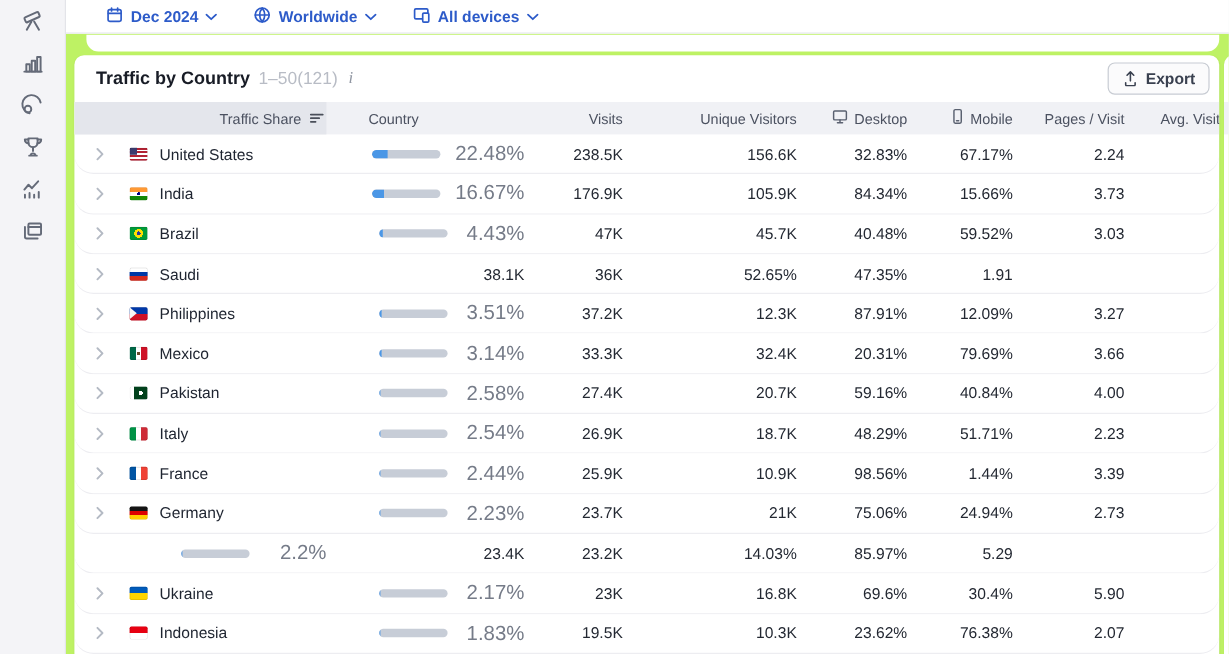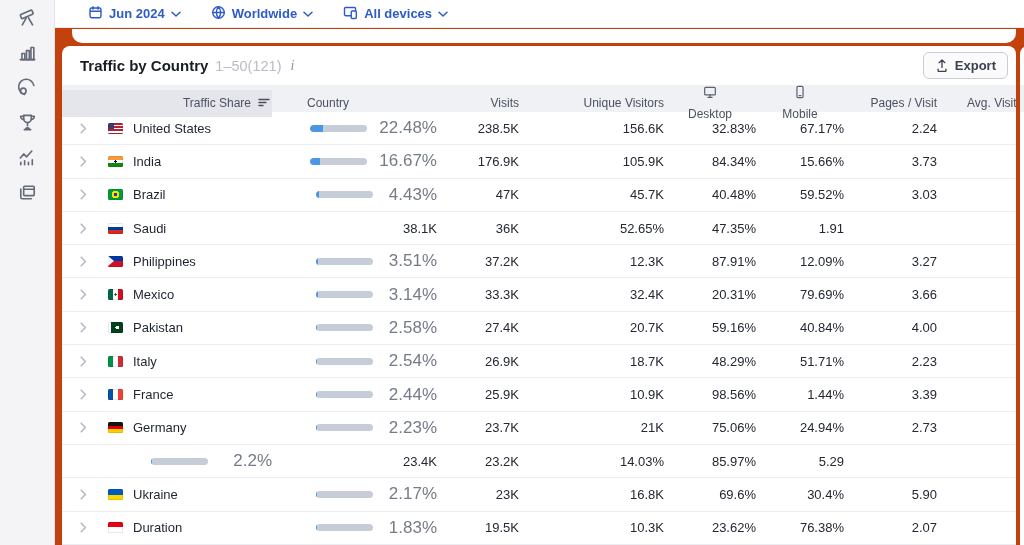--- a/index.html
+++ b/index.html
@@ -16,21 +16,21 @@
   .side-btn svg { stroke:#646a78; fill:none; stroke-width:1.7; stroke-linecap:round; stroke-linejoin:round; }
 
   
   .topbar { position:absolute; left:55px; top:0; right:0; height:28px; background:#fff;
     border-bottom:1px solid #e8e9ee; display:flex; align-items:center; padding-left:33px; gap:30px; z-index:4;}
   .tb-control { display:flex; align-items:center; gap:6px; color:#2d5bc9; font-size:13px;
     font-weight:700; cursor:pointer; }
   .tb-control svg { stroke:#2d5bc9; fill:none; stroke-width:1.5; stroke-linecap:round; stroke-linejoin:round; }
 
   
-  .content { position:absolute; left:55px; top:28px; right:0; bottom:0; background:#c2410c; overflow:hidden; }
+  .content { position:absolute; left:55px; top:28px; right:0; bottom:0; background:#bef264; overflow:hidden; }
   .sliver { position:absolute; left:17px; top:1px; width:944px; height:14px; background:#fff;
     border-radius:0 0 10px 10px; }
   .next-panel { position:absolute; left:965px; top:18px; width:59px; height:540px; background:#fff;
     border-radius:8px 0 0 0; box-shadow:0 1px 2px rgba(20,24,40,.06); }
   .next-panel .band { position:absolute; left:0; top:39px; width:100%; height:27px; background:#f0f1f5; }
 
   .card { position:absolute; left:7px; top:18px; width:954px; height:540px; background:#fff;
     border-radius:8px 8px 0 0; box-shadow:0 1px 2px rgba(20,24,40,.06); overflow:hidden; }
   .card-head { height:39px; display:flex; align-items:center; padding:0 8px 0 18px; }
   .card-title { font-size:15px; font-weight:700; color:#181c26; }
@@ -45,25 +45,25 @@
 
   
   .grid { display:grid; grid-template-columns:210px 165px 82px 145px 92px 88px 93px 220px; align-items:center; }
   .thead { background:#f0f1f5; height:27px; font-size:12px; color:#4b5160; }
   .thead .cell, .trow .cell { white-space:nowrap; overflow:visible; }
   .th-country { padding-left:35px; }
   .th-share { background:#e4e6ec; height:27px; display:flex; align-items:center;
     justify-content:flex-end; gap:7px; padding-right:2px; cursor:pointer; }
   .sort-icon svg { stroke:#4a4f5a; stroke-width:1.4; stroke-linecap:round; }
   .th-right { text-align:right; }
-  .th-ico { display:flex; align-items:center; justify-content:flex-end; gap:5px;flex-direction:column; }
+  .th-ico { display:flex; align-items:center; justify-content:flex-end; gap:5px; }
   .th-ico svg { stroke:#5a6170; fill:none; stroke-width:1.3; stroke-linecap:round; stroke-linejoin:round; }
   .th-avg { padding-left:30px; text-align:left; }
 
-  .tbody .trow { height:33.3px; border-bottom:1px solid #ededf1; cursor:pointer; }
+  .tbody .trow { height:33.3px; border-bottom:1px solid #ededf1; cursor:pointer;border-radius:16px; }
   .c-country { display:flex; align-items:center; padding-left:18px; gap:0; }
   .rchev { width:12px; display:flex; align-items:center; cursor:pointer; }
   .rchev svg { stroke:#b4bac4; fill:none; stroke-width:1.6; stroke-linecap:round; stroke-linejoin:round; }
   .flag { width:15px; height:11px; border-radius:1.5px; margin-left:16px;
     box-shadow: inset 0 0 0 0.5px rgba(0,0,0,.18); position:relative; flex:none; }
   .cname { font-size:13px; color:#1e2430; margin-left:10px; }
   .c-share { display:flex; align-items:center; justify-content:flex-end; gap:12px; }
   .bar { width:57px; height:7px; border-radius:4px; background:#c7cdd7; overflow:hidden; display:block; }
   .fill { display:block; height:100%; background:#4b97e6; border-radius:4px 0 0 4px; }
   .pct { font-size:17px; color:#757b88; min-width:52px; text-align:right; }
@@ -144,21 +144,21 @@
         </svg></span>
   </div>
 </nav>
 
 <header class="topbar">
   <div class="tb-control">
     <span><svg width="15" height="15" viewBox="0 0 16 16">
           <rect x="2.2" y="3.2" width="11.6" height="10.4" rx="1.5"></rect>
           <path d="M2.5 6.6 h11 M5.3 1.8 v2.6 M10.7 1.8 v2.6"></path>
         </svg></span>
-    <span>Jun 2024</span>
+    <span>Dec 2024</span>
     <span><svg width="10" height="7" viewBox="0 0 10 7">
           <path d="M1 1.2 L5 5 L9 1.2"></path>
         </svg></span>
   </div>
   <div class="tb-control">
     <span><svg width="15" height="15" viewBox="0 0 16 16">
           <circle cx="8" cy="8" r="6.2"></circle>
           <path d="M1.9 8 h12.2 M8 1.9 a9.3 9.3 0 0 1 0 12.2 M8 1.9 a9.3 9.3 0 0 0 0 12.2"></path>
         </svg></span>
     <span>Worldwide</span>
@@ -501,21 +501,21 @@
   </div>
 
   <div class="trow grid">
     <div class="cell c-country">
       <span class="rchev">
               <svg width="7" height="11" viewBox="0 0 7 11">
                 <path d="M1.2 1.2 L5.4 5.5 L1.2 9.8"></path>
               </svg>
             </span>
       <span class="flag flag-id"></span>
-      <span class="cname nowrap">Duration</span>
+      <span class="cname nowrap">Indonesia</span>
     </div>
     <div class="cell c-share">
       <span class="bar">
               <span class="fill" style="width: 1.83%;"></span>
             </span>
       <span class="pct nowrap">1.83%</span>
     </div>
     <div class="cell num">19.5K</div>
     <div class="cell num">10.3K</div>
     <div class="cell num">23.62%</div>

